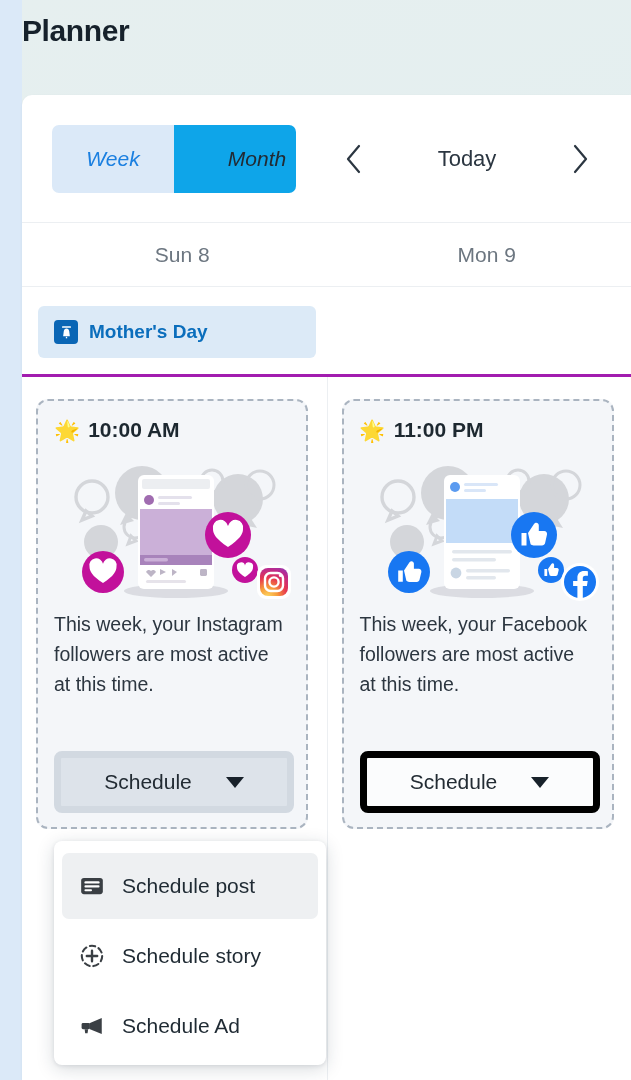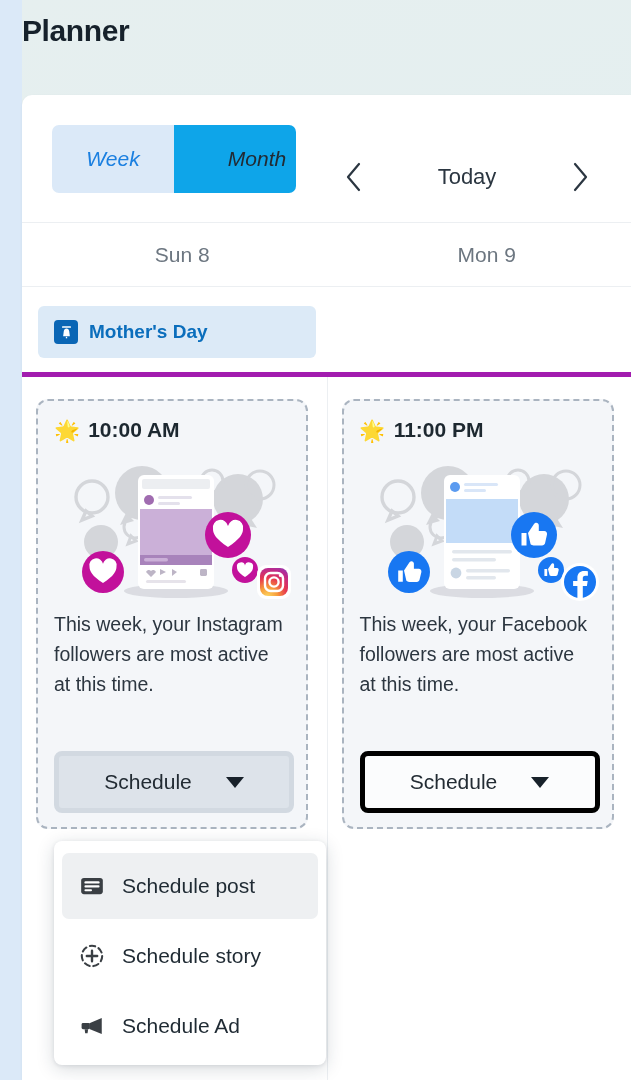--- a/index.html
+++ b/index.html
@@ -45,21 +45,21 @@
   }
   .toggle-btn {
     width: 122px; height: 68px; border: none; cursor: pointer;
     font-family: "Liberation Sans", sans-serif;
     font-size: 21px; display: flex; align-items: center; justify-content: center; font-style: italic;
   }
   .toggle-btn.active { background: #dbe9f8; color: #1a7fe0; }
   .toggle-btn.inactive { background: #0ea5e9; color: #222b33; padding-left: 44px; }
 
   #date-nav {
-    position: absolute; left: 310px; top: 48px; width: 270px; height: 68px;
+    position: absolute; left: 310px; top: 30px; width: 270px; height: 68px;
     display: flex; align-items: center; justify-content: space-between;
   }
   .nav-arrow {
     width: 44px; height: 50px; display: flex; align-items: center; justify-content: center;
     background: none; border: none; cursor: pointer;
   }
   .nav-arrow svg { display: block; }
   #today-label { font-size: 22px; color: #2b3641; }
 
   
@@ -68,21 +68,21 @@
     display: flex; border-bottom: 1px solid #eceff2;
   }
   .day-header {
     flex: 1; display: flex; align-items: center; justify-content: center;
     font-size: 21px; color: #6c7680; margin-left: 16px;
   }
 
   
   #allday-row {
     position: absolute; left: 0; top: 192px; width: 609px; height: 90px;
-    border-bottom: 5px solid #a21caf;
+    border-bottom: 3px solid #a21caf;
   }
   #holiday-chip {
     position: absolute; left: 16px; top: 19px; width: 278px; height: 52px;
     background: #dceaf7; border-radius: 6px;
     display: flex; align-items: center; cursor: pointer;
   }
   #holiday-icon {
     width: 24px; height: 24px; margin-left: 16px; margin-right: 11px;
     background: #0a66b5; border-radius: 4px;
     display: flex; align-items: center; justify-content: center;
@@ -108,21 +108,21 @@
   .card-time { font-size: 21px; font-weight: bold; color: #1d2830; }
 
   .illustration { position: relative; height: 150px; margin-top: 4px; }
 
   .card-text {
     font-size: 19.5px; color: #2c3640; line-height: 30px; margin-top: 8px;
   }
 
   .schedule-btn {
     position: absolute; left: 16px; bottom: 14px; width: 240px; height: 62px;
-    border: 5px solid #000000; border-radius: 8px;
+    border: 7px solid #000000; border-radius: 8px;
     display: flex; align-items: center; justify-content: center; gap: 34px;
     cursor: pointer; font-family: "Liberation Sans", sans-serif;
   }
   .schedule-btn.pressed { background: #dde3ea; border-color: #d2d9e1; }
   .schedule-btn.normal  { background: #fbfcfd; }
   .schedule-btn .label { font-size: 21px; color: #222b33; }
   .caret { width: 0; height: 0; border-left: 9px solid transparent;
            border-right: 9px solid transparent; border-top: 11px solid #18212a; }
 
   

